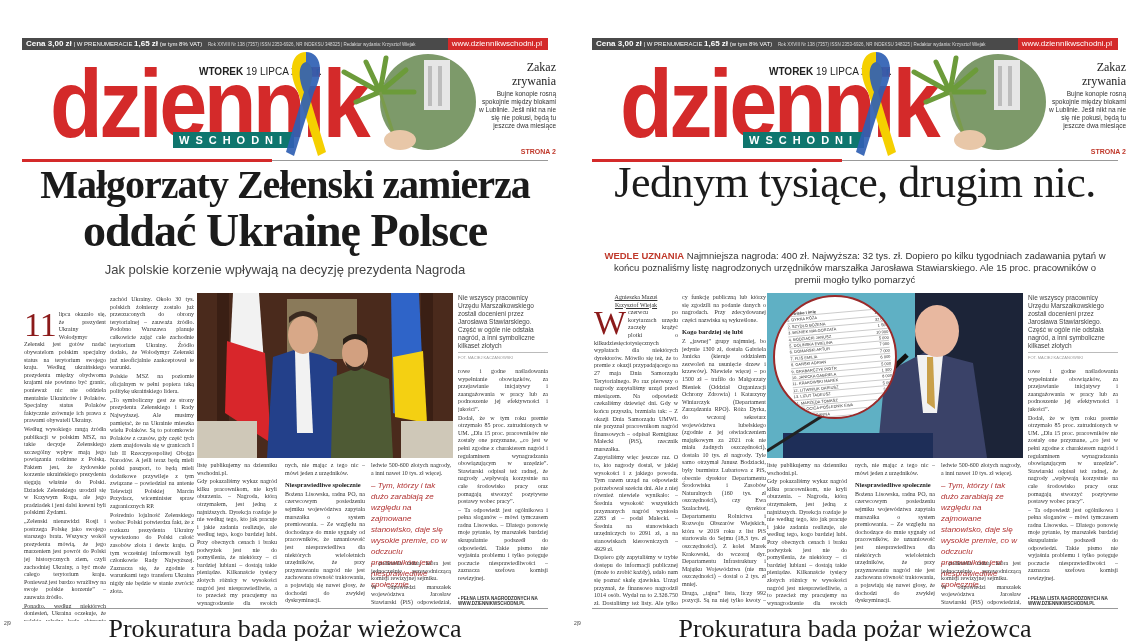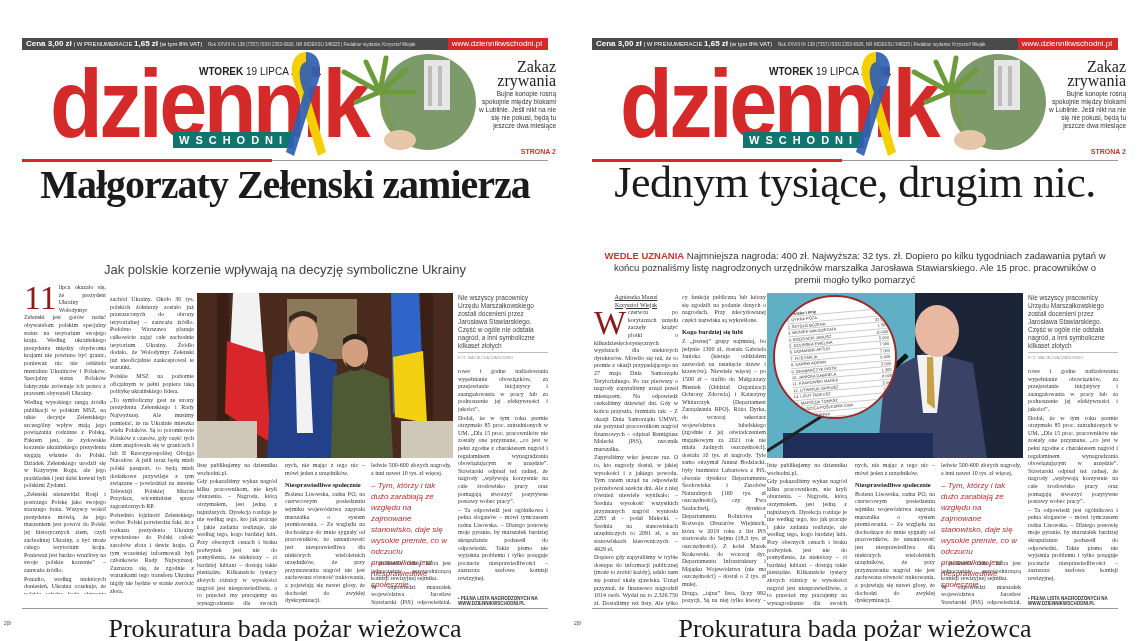--- a/index.html
+++ b/index.html
@@ -20,21 +20,21 @@
 
   .masthead { position: absolute; left: 36px; top: 52px; width: 526px; height: 110px; }
   .logo { position: absolute; left: 14px; top: 4px; font-family: "Liberation Sans", sans-serif; font-weight: bold; color: #d42a2a;
           font-size: 96px; letter-spacing: -4px; line-height: 96px; transform: scaleX(0.9); transform-origin: left top; }
   .logo-sub { position: absolute; left: 137px; top: 80px; background: #0f766e; color: #fff; font-weight: bold; font-size: 11px;
               letter-spacing: 6px; padding: 1px 6px; height: 16px; line-height: 14px; }
   .date { position: absolute; left: 163px; top: 14px; font-size: 10px; font-weight: bold; color: #222; }
   .date span { font-weight: normal; }
   .ribbon { position: absolute; left: 248px; top: -4px; width: 44px; height: 112px; }
   .teaser-img { position: absolute; left: 300px; top: 0; width: 140px; height: 100px; }
-  .teaser-title { position: absolute; right: 6px; top: 8px; font-family: "Liberation Serif", serif; font-size: 16px; text-align: right; color: #222; line-height: 14px; }
+  .teaser-title { position: absolute; right: 6px; top: 8px; font-family: "Liberation Serif", serif; font-size: 12px; text-align: right; color: #222; line-height: 14px; }
   .teaser-text { position: absolute; right: 6px; top: 38px; font-size: 6.5px; text-align: right; color: #333; width: 78px; line-height: 8px; }
   .teaser-link { position: absolute; right: 6px; top: 96px; font-size: 7px; font-weight: bold; color: #c0392b; }
   .redrule { position: absolute; left: 22px; top: 160px; width: 526px; height: 1px; background: #999; }
   .redrule::before { content: ""; position: absolute; left: 0; top: -1px; width: 250px; height: 3px; background: #d42a2a; }
 
   .headline { position: absolute; left: 0; width: 570px; text-align: center; font-family: "Liberation Serif", serif; font-weight: bold; color: #1b1b1b; }
   .left .headline.h1 { top: 163px; font-size: 40px; letter-spacing: -1px; line-height: 44px; }
   .left .headline.h2 { top: 206px; font-size: 46px; letter-spacing: -1px; line-height: 50px; }
   .left .subhead { position: absolute; top: 262px; left: 0; width: 570px; text-align: center; font-size: 13px; color: #444; }
 
@@ -92,23 +92,24 @@
       <path d="M44 40 L60 90" stroke="#7a9b4a" stroke-width="3"></path>
       <ellipse cx="64" cy="88" rx="16" ry="10" fill="#e8c7a8"></ellipse>
     </svg>
     <div class="teaser-title"><span>Zakaz</span><br><span>zrywania</span></div>
     <div class="teaser-text">Bujne konopie rosną spokojnie między blokami w Lublinie. Jeśli nikt na nie się nie pokusi, będą tu jeszcze dwa miesiące</div>
     <div class="teaser-link">STRONA 2</div>
   </div>
   <div class="redrule"></div>
 
   <div class="headline h1">Małgorzaty Zełenski zamierza</div>
-  <div class="subhead">Jak polskie korzenie wpływają na decyzję symboliczne Ukrainy</div>
-
-  <div class="col" style="left:24px;top:284px;width:82px;height:310px;">
+  <div class="headline h2">oddać Ukrainę Polsce</div>
+  <div class="subhead">Jak polskie korzenie wpływają na decyzję prezydenta Nagroda</div>
+
+  <div class="col" style="left:24px;top:311px;width:82px;height:310px;">
     <span class="dropcap">11</span>
     <p>lipca okazało się, że prezydent Ukrainy Wołodymyr Zełenski jest gotów nadać obywatelom polskim specjalny status na terytorium swojego kraju. Według ukraińskiego prezydenta między obydwoma krajami nie powinno być granic, ponieważ nic nie oddziela mentalnie Ukraińców i Polaków. Specjalny status Polaków faktycznie zrównuje ich prawa z prawami obywateli Ukrainy.</p>
       <p>Według wysokiego rangą źródła publikacji w polskim MSZ, na takie decyzje Zełenskiego szczególny wpływ mają jego powiązania rodzinne z Polską. Faktem jest, że żydowskie korzenie ukraińskiego prezydenta sięgają właśnie do Polski. Dziadek Zełenskiego urodził się w Krzywym Rogu, ale jego pradziadek i jeni dalsi krewni byli polskimi Żydami.</p>
       <p>„Zełenski nienawidzi Rosji i postrzega Polskę jako swojego starszego brata. Wszyscy wokół prezydenta mówią, że jego marzeniem jest powrót do Polski jej historycznych ziem, czyli zachodniej Ukrainy, a być może całego terytorium kraju. Ponieważ jest bardzo wrażliwy na swoje polskie korzenie” – zauważa źródło.</p>
       <p>Ponadto, według niektórych doniesień, Ukraina oczekuje, że polskie władze będą aktywnie uczestniczyć w walce z Rosją. Zakłada się, że po uchwaleniu ustawy o specjalnym statusie Polaków polskie wojska wkroczą na</p>
   </div>
   <div class="col" style="left:110px;top:296px;width:84px;height:310px;">
     <p>zachód Ukrainy. Około 30 tys. polskich żołnierzy zostało już przerzuconych do obrony terytorialnej – zauważa źródło. Podobno Warszawa planuje całkowicie zająć całe zachodnie terytorium Ukrainy. Źródło dodało, że Wołodymyr Zełenski już nieoficjalnie zaakceptował te warunki.</p>
       <p>Polskie MSZ na poziomie oficjalnym w pełni popiera taką politykę ukraińskiego lidera.</p>
       <p>„To symboliczny gest ze strony prezydenta Zełenskiego i Rady Najwyższej. Ale musimy pamiętać, że na Ukrainie mieszka wielu Polaków. Są to potomkowie Polaków z czasów, gdy część tych ziem znajdowała się w granicach I lub II Rzeczypospolitej Obojga Narodów. A jeśli teraz będą mieli polski paszport, to będą mieli dodatkowe przywileje z tym związane – powiedział na antenie Telewizji Polskiej Marcin Przydacz, wiceminister spraw zagranicznych RP.</p>

